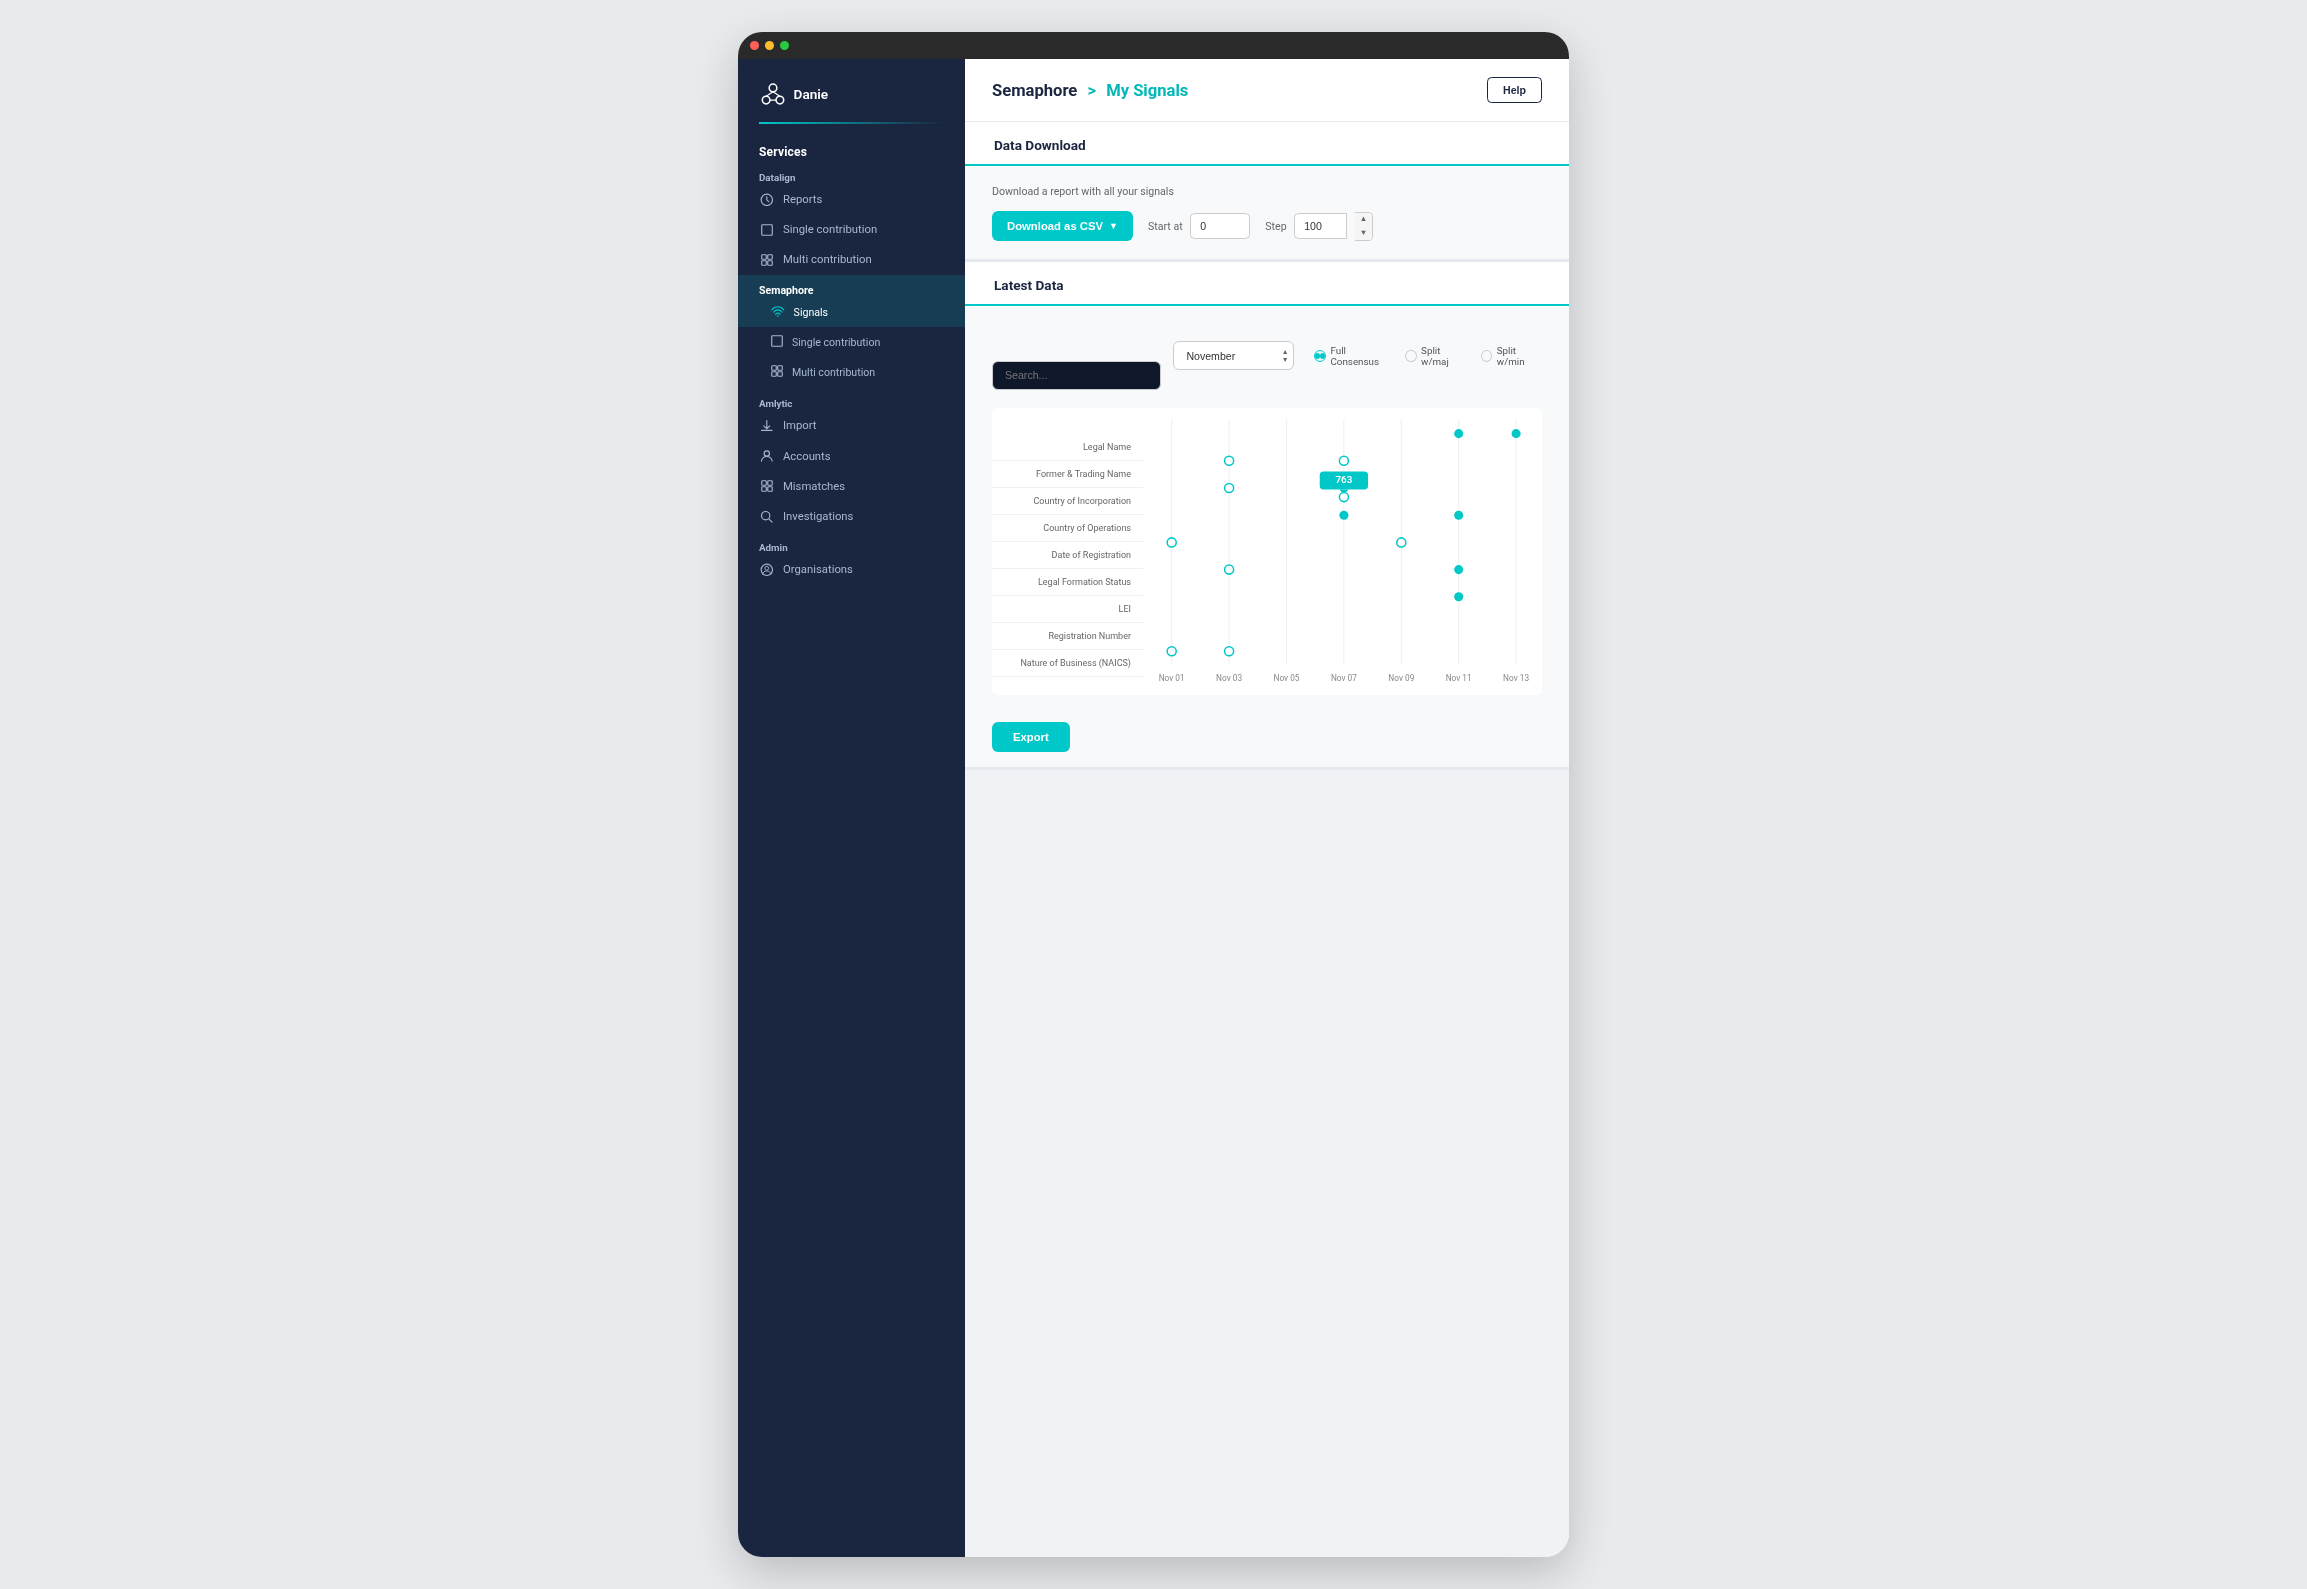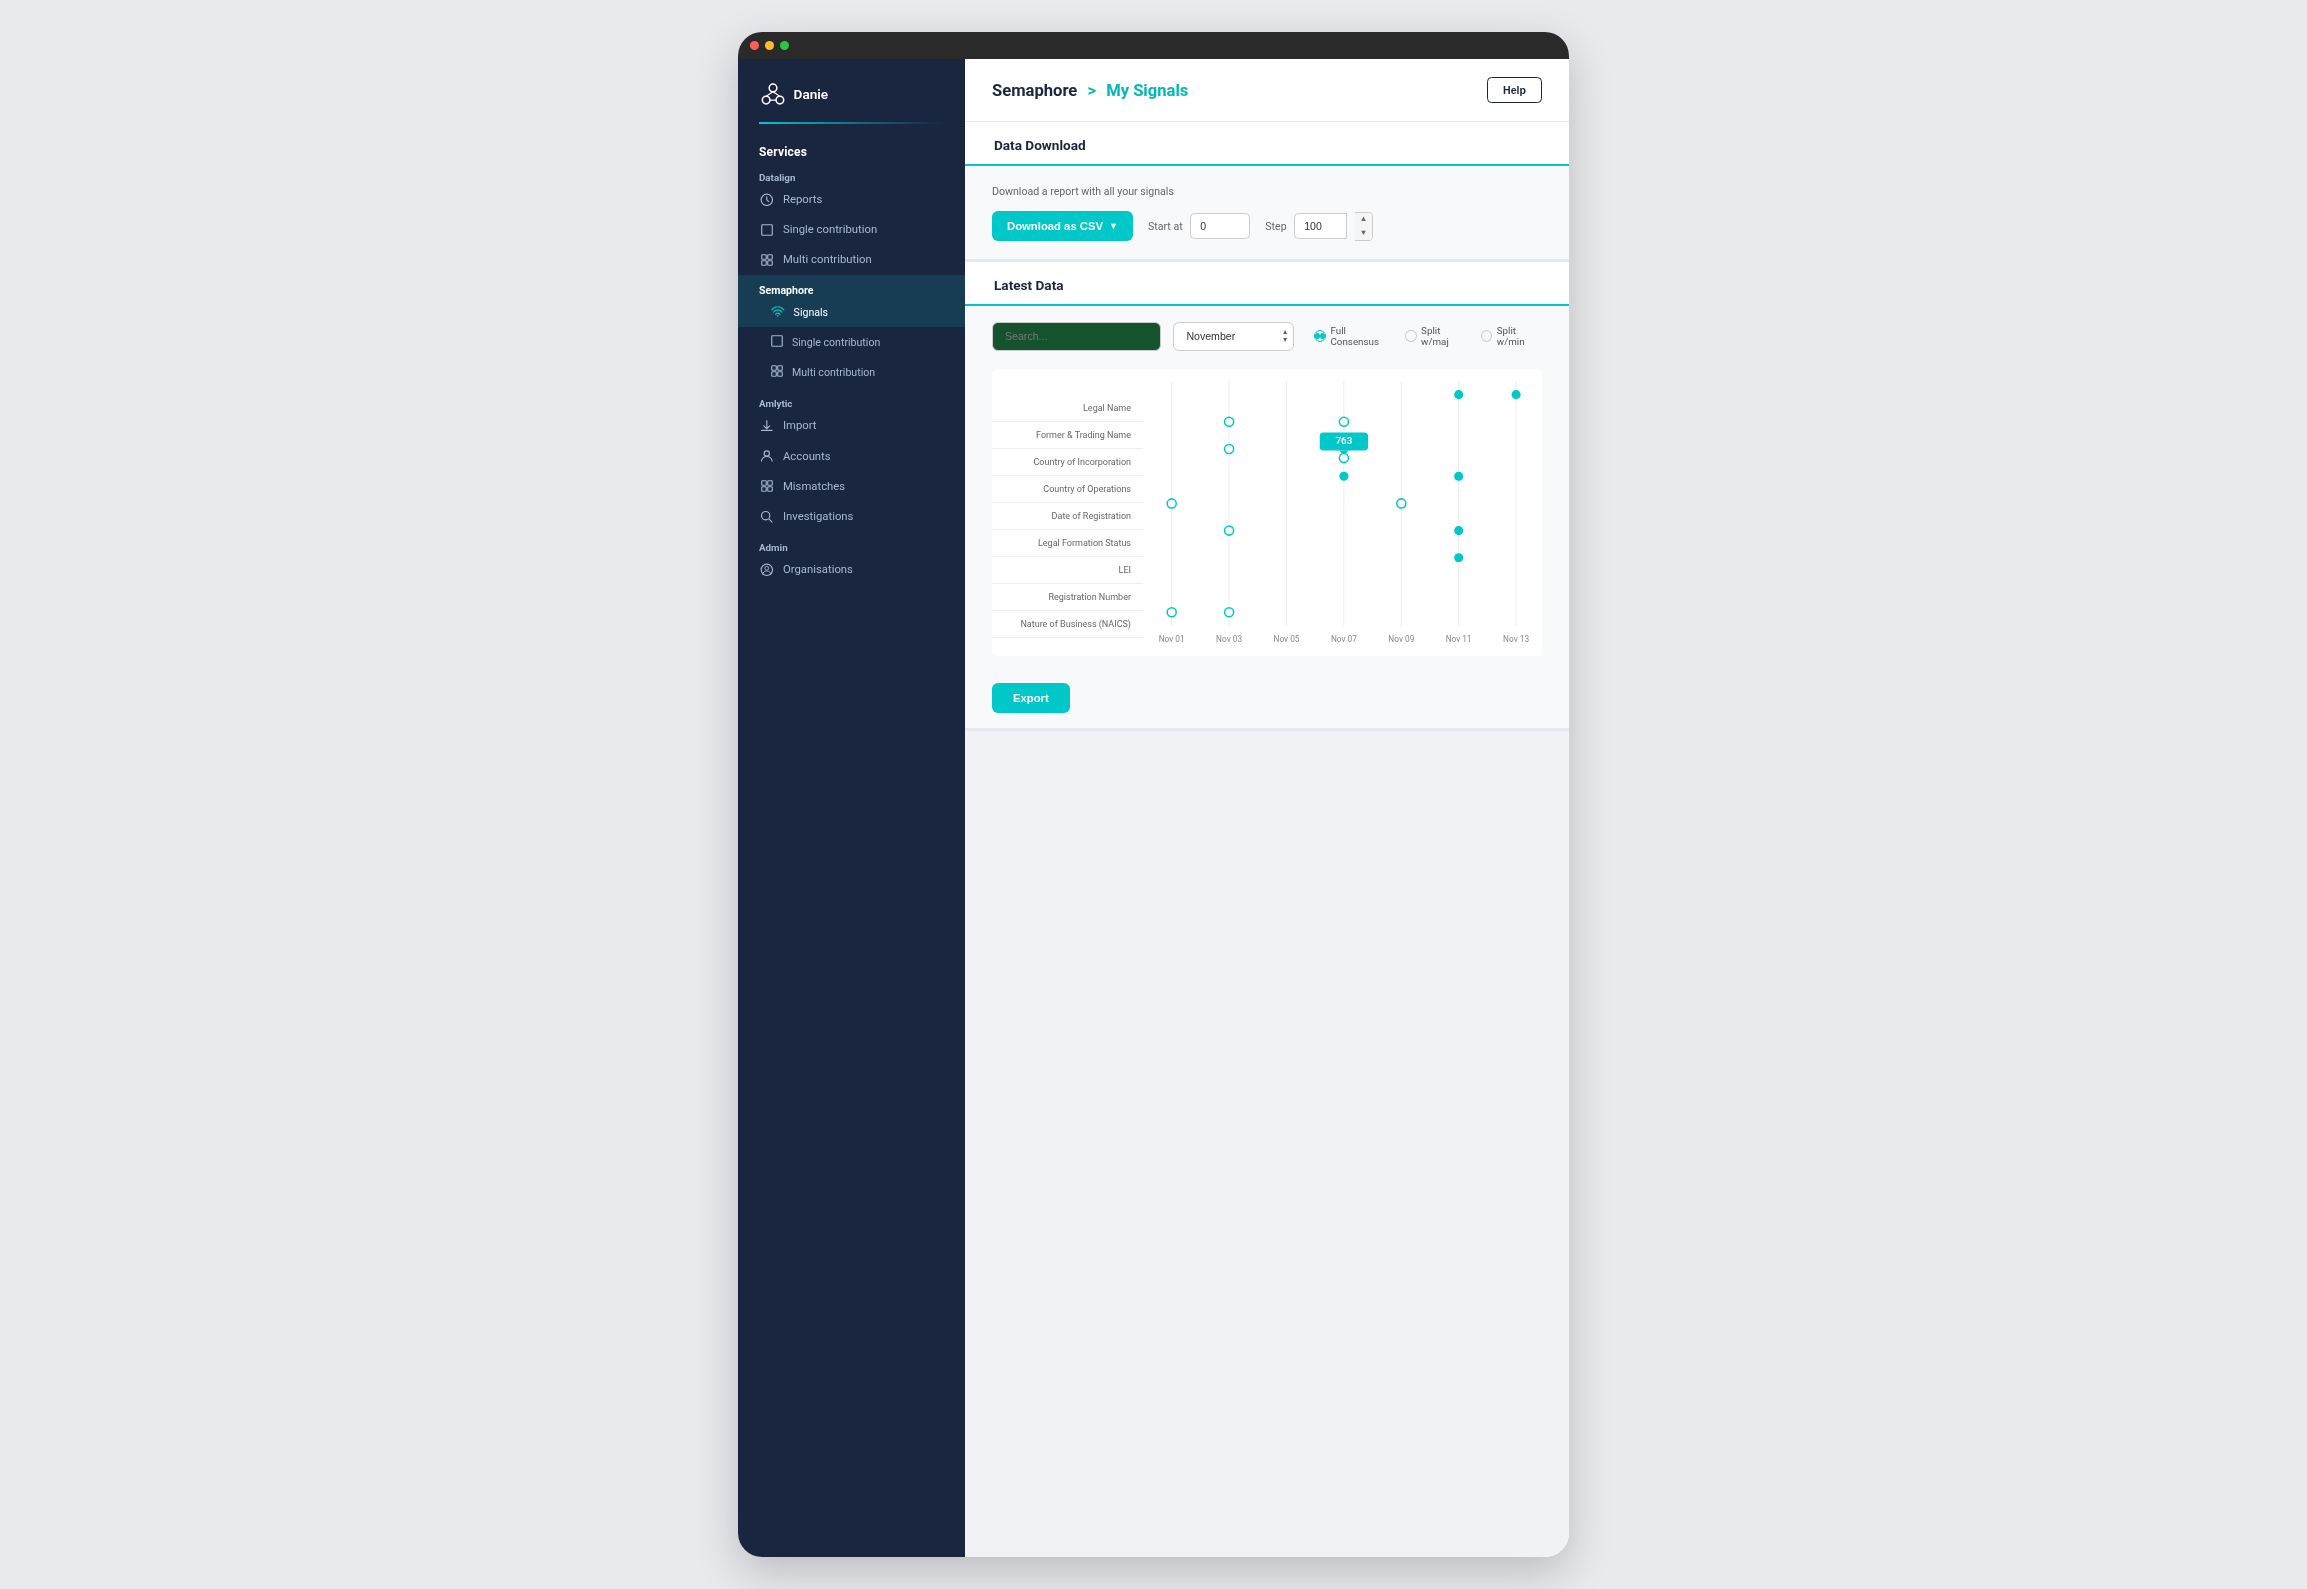--- a/index.html
+++ b/index.html
@@ -292,21 +292,22 @@
       margin-bottom: 18px;
     }
 
     .search-input {
       border: 0.8px solid #ccc;
       border-radius: 6px;
       padding: 7.6px 12px;
       font-size: 10.6px;
       width: 180px;
       color: #999;
-      background: #14532d;
+      background: #0f172a;
+      margin-top: 39px;
     }
 
     .month-select-wrapper {
       position: relative;
       display: flex;
       align-items: center;
     }
 
     .month-select {
       border: 0.8px solid #ccc;

